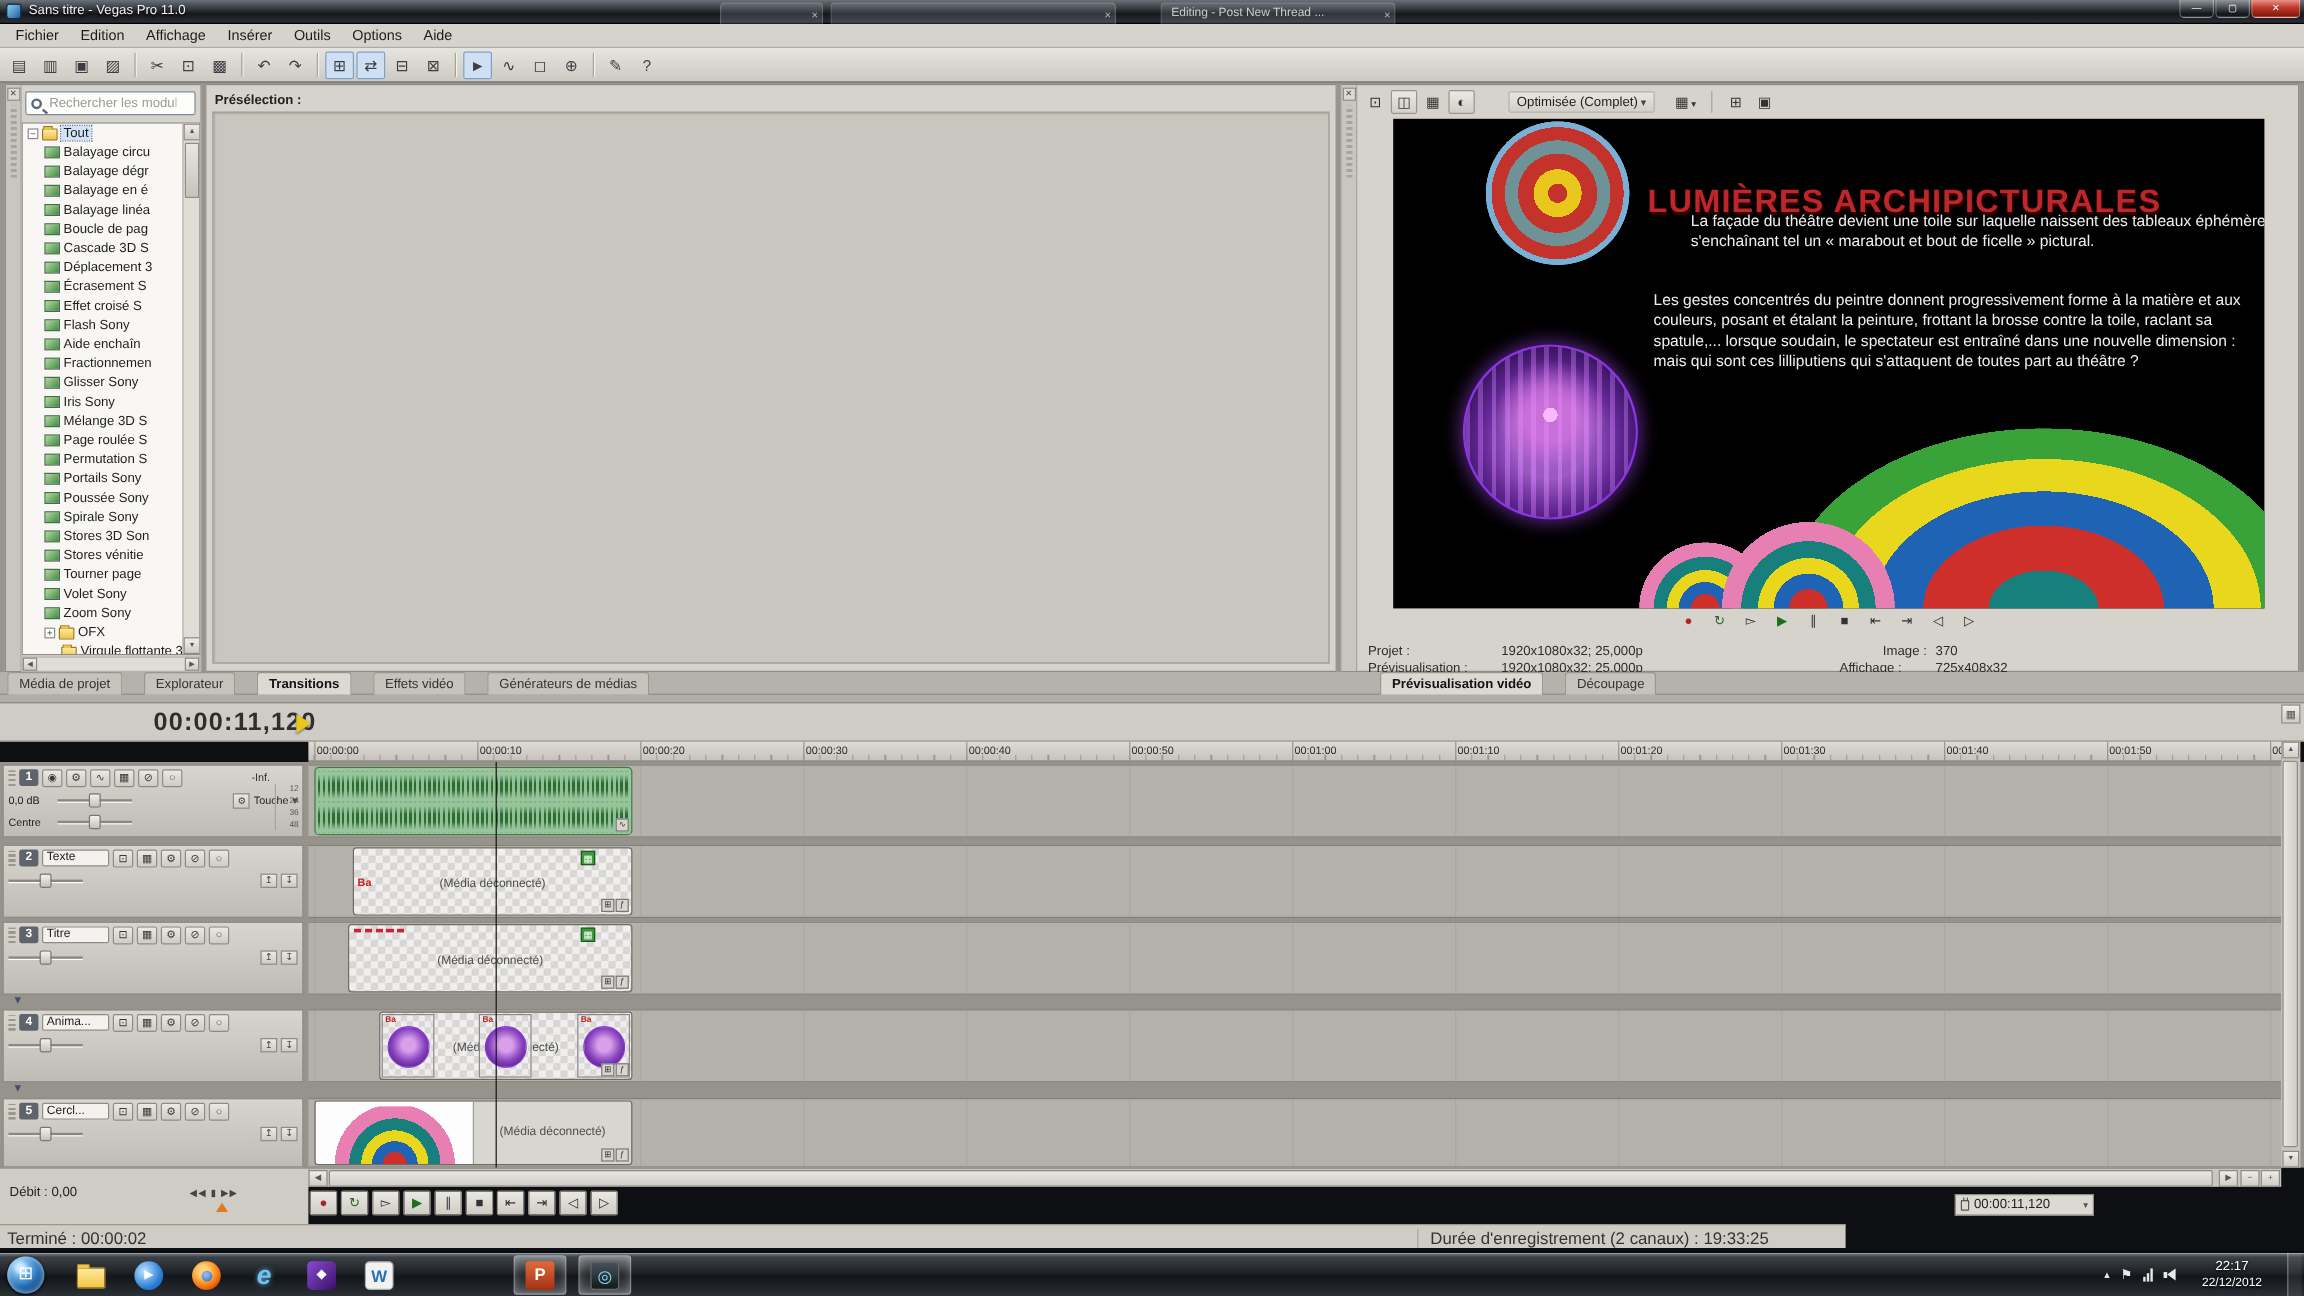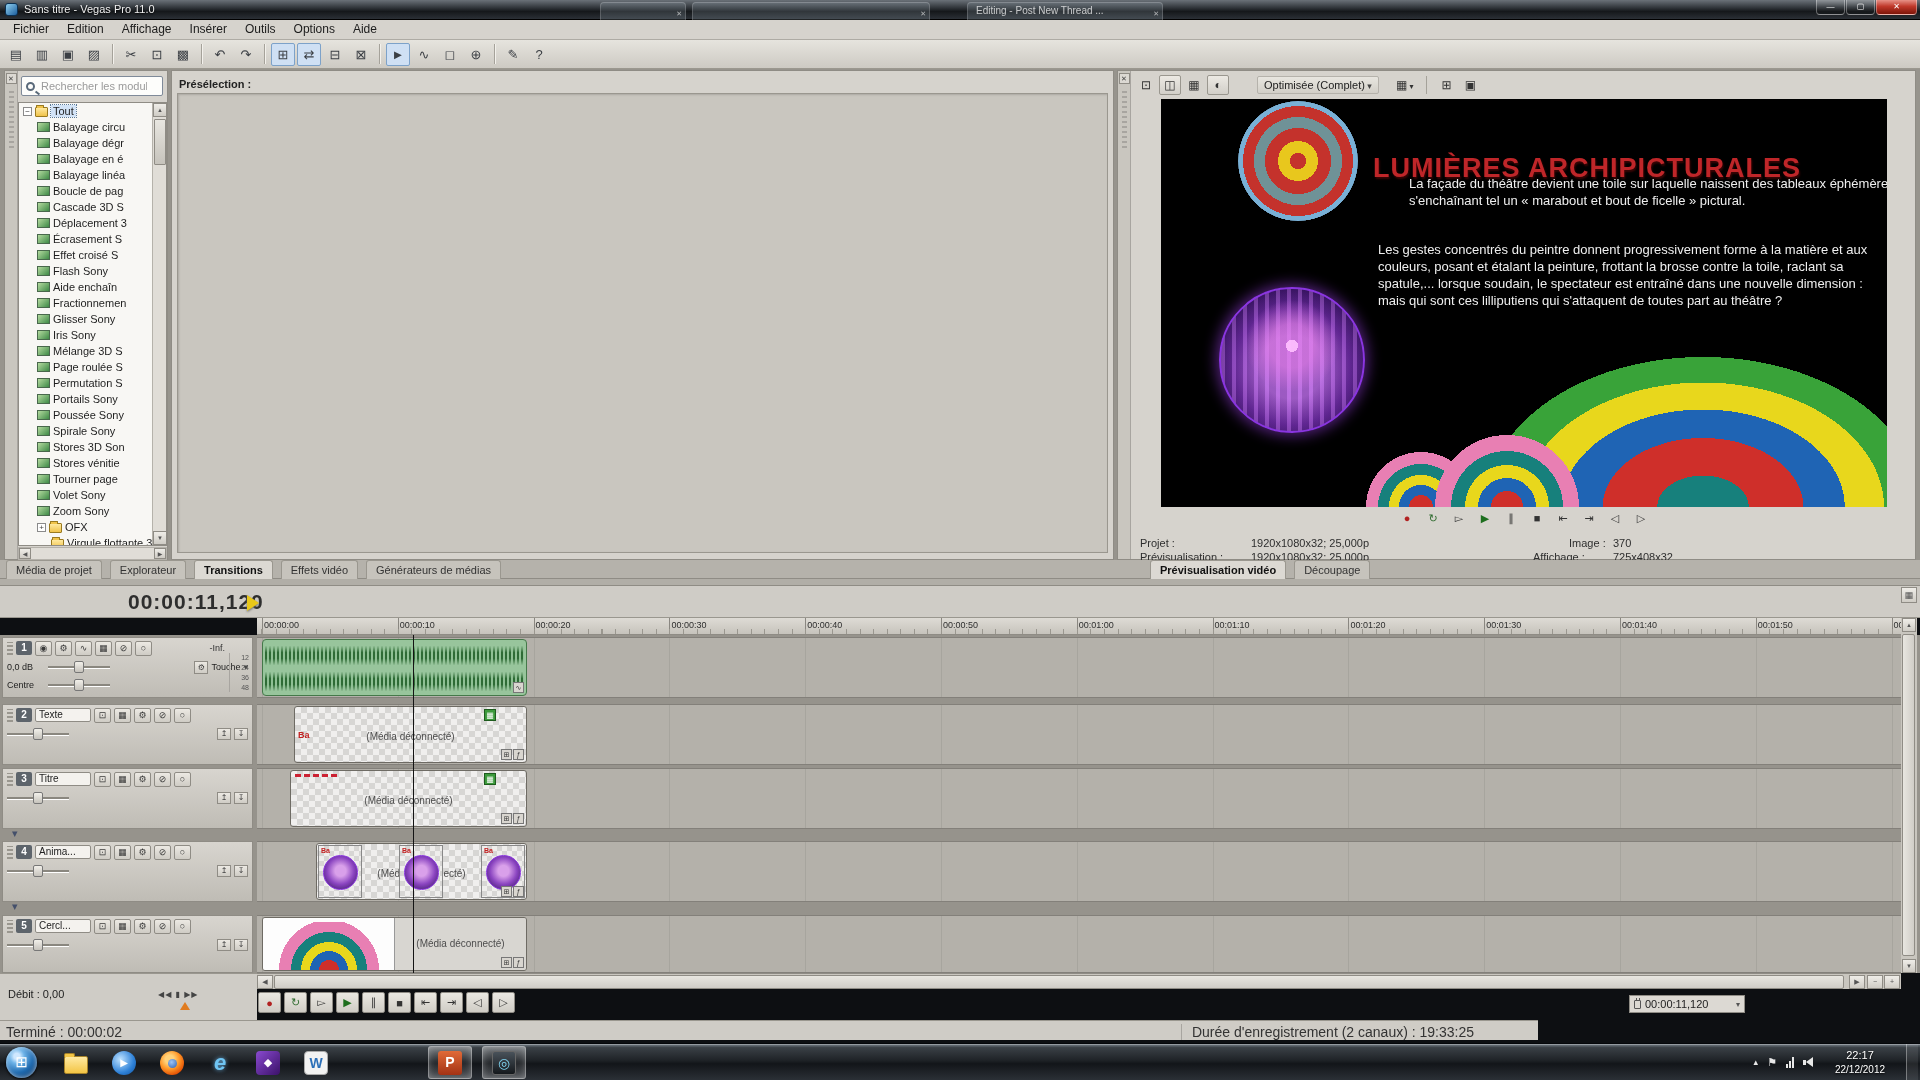--- a/index.html
+++ b/index.html
@@ -121,21 +121,21 @@
     background:radial-gradient(circle 72px at 50% 100%,#cf2f2a 0 16px,#1f64b4 16px 29px,#e8d71c 29px 42px,#17807c 42px 56px,#e87fb3 56px 72px,transparent 72px);}
   .rainbow-b{position:absolute;left:205px;top:353px;width:110px;height:55px;
     background:radial-gradient(circle 55px at 50% 100%,#cf2f2a 0 12px,#1f64b4 12px 22px,#e8d71c 22px 32px,#17807c 32px 43px,#e87fb3 43px 55px,transparent 55px);}
   .pv-transport{position:absolute;left:43px;top:439px;width:726px;display:flex;justify-content:center;gap:6px;}
   .pvt-btn{width:20px;height:16px;font-size:11px;text-align:center;line-height:16px;border-radius:2px;}
   .pi{position:absolute;font-size:11px;color:#2e2e2e;white-space:nowrap;}
 
   
   .tabs-band{position:absolute;left:0;top:560px;width:1920px;height:19px;background:#b5b2ab;
     border-bottom:1px solid #8f8c85;z-index:30;}
-  .tabs{position:absolute;top:0;display:flex;gap:8px;}
+  .tabs{position:absolute;top:0;display:flex;gap:18px;}
   .tab{height:19px;padding:0 9px;font-size:11px;line-height:18px;color:#333;background:#c6c3bc;
     border:1px solid #9a978f;border-bottom:none;border-radius:3px 3px 0 0;}
   .tab.active{background:#dcd9d3;font-weight:bold;color:#111;}
   .band-sep{position:absolute;left:0;top:579px;width:1920px;height:7px;background:#b1aea7;
     border-bottom:1px solid #8f8c85;z-index:30;}
 
   
   .tl-header{position:absolute;left:0;top:586px;width:1920px;height:32px;background:#cfccc6;
     border-bottom:1px solid #9a978f;z-index:31;}
   .big-timecode{position:absolute;left:128px;top:4px;font-size:21px;font-weight:bold;color:#2e2e2e;

